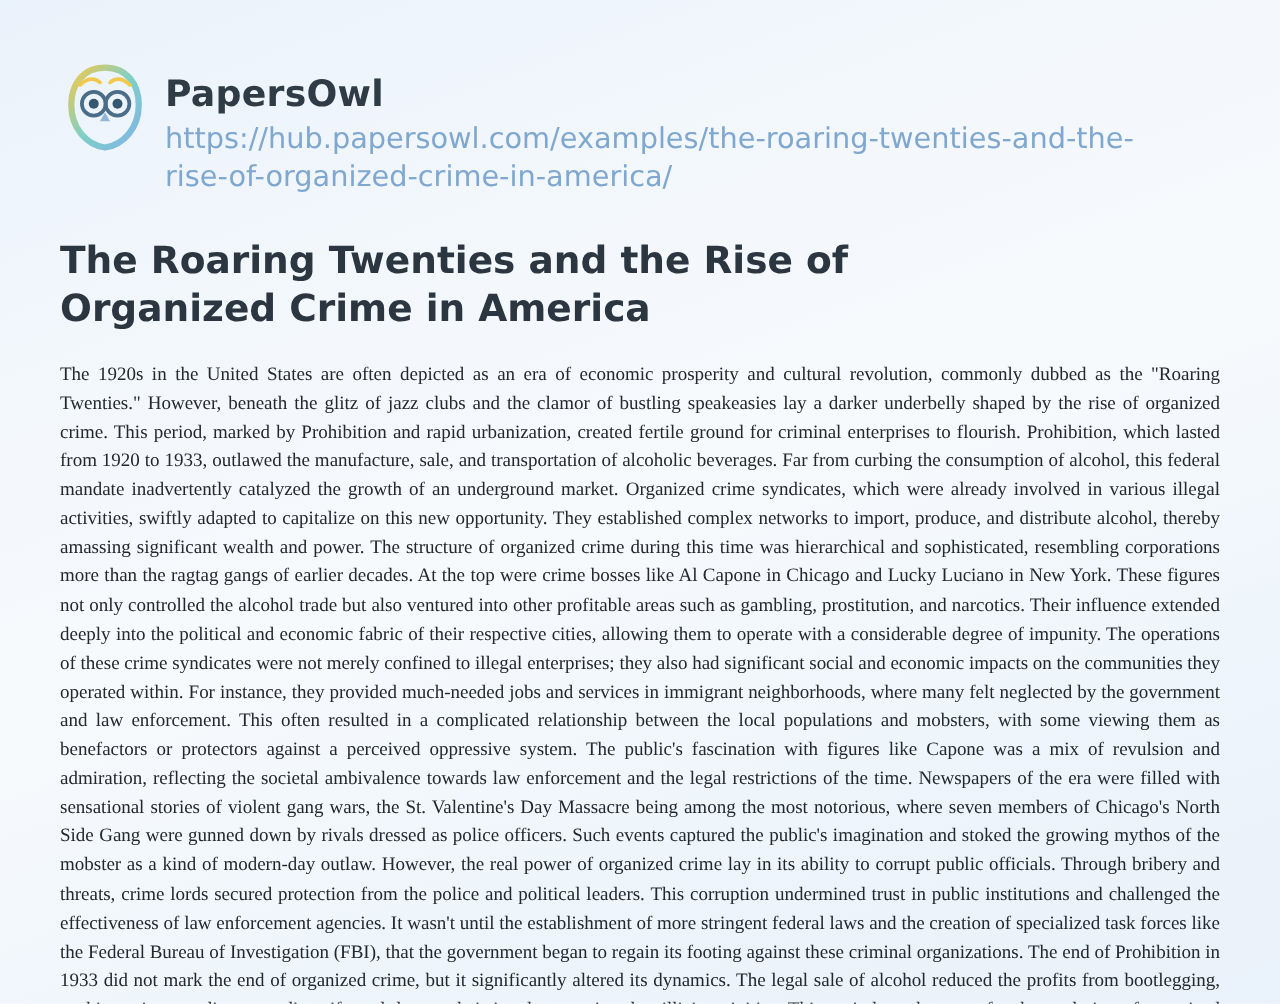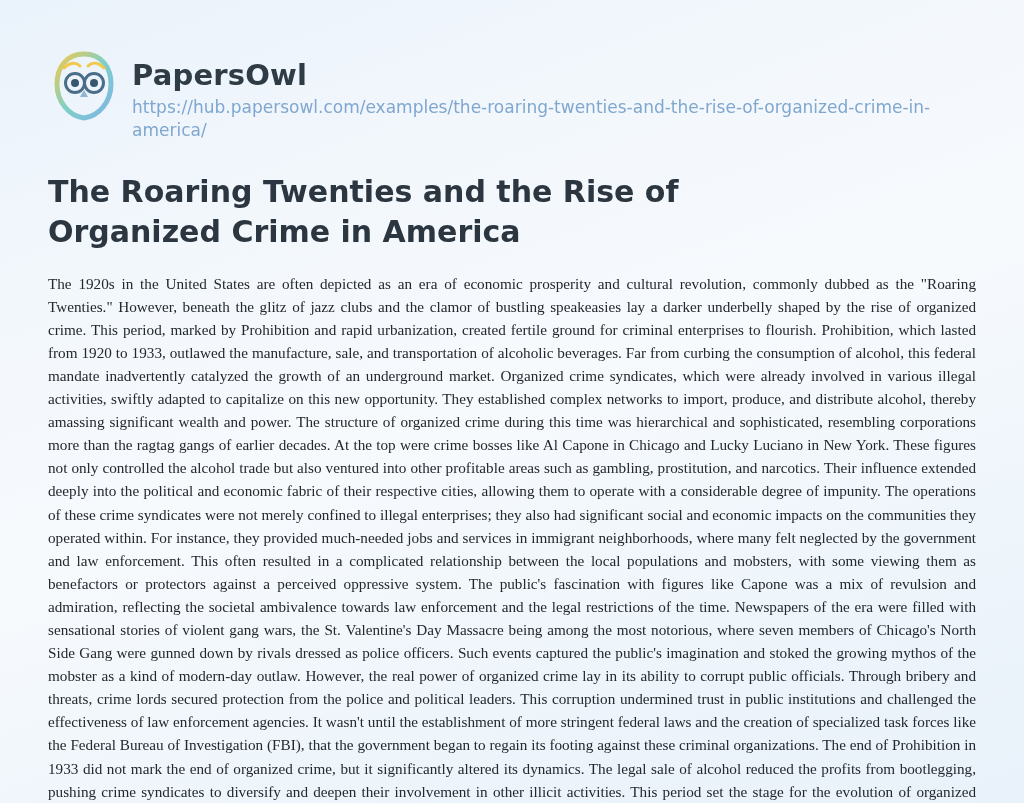--- a/index.html
+++ b/index.html
@@ -40,21 +40,21 @@
   .brand-name {
     font-size: 29px;
     font-weight: bold;
     color: #2f3b45;
     letter-spacing: 0.2px;
     line-height: 1.05;
     font-family: "DejaVu Sans", sans-serif;
   }
   .brand-url {
     margin-top: 6px;
-    font-size: 17px;
+    font-size: 23px;
     color: #7fa7cf;
     line-height: 1.35;
     max-width: 800px;
     word-break: break-word;
     font-family: "DejaVu Sans", sans-serif;
   }
   .doc-title {
     margin-top: 30px;
     font-size: 30px;
     color: #2b3640;

